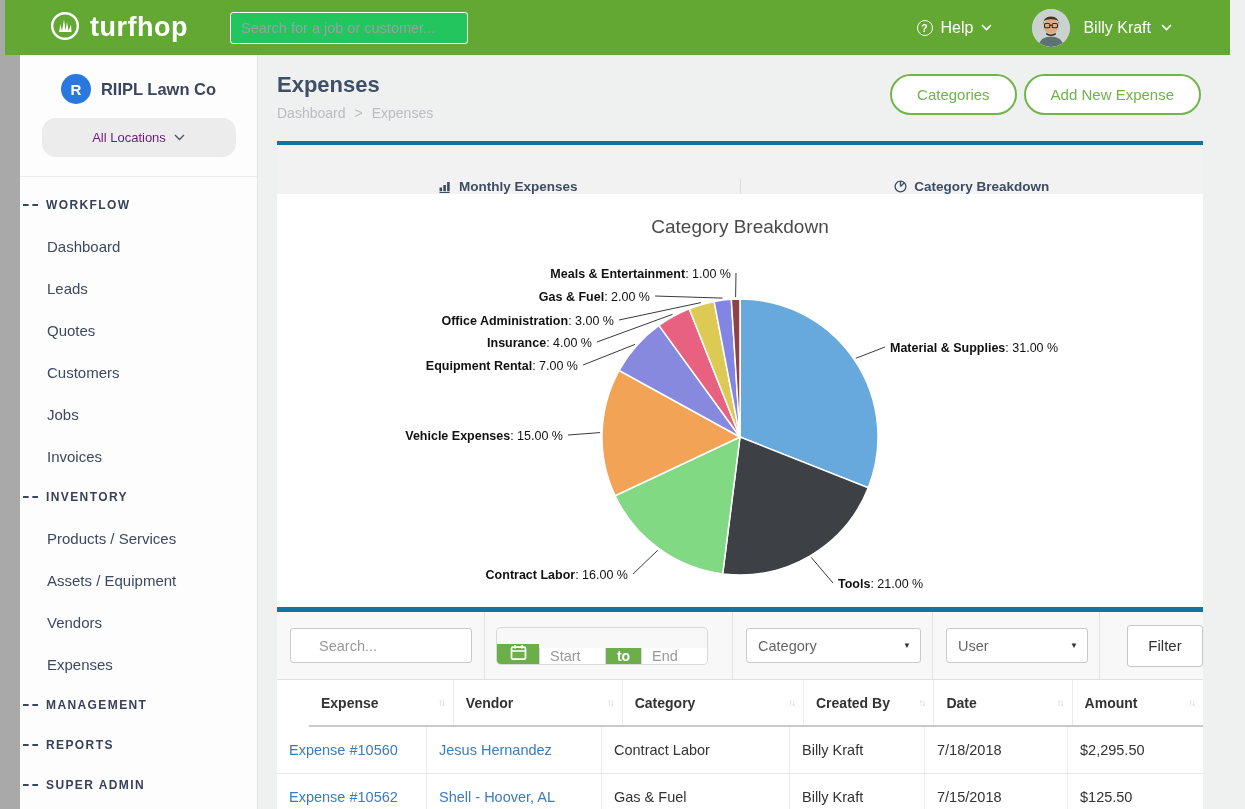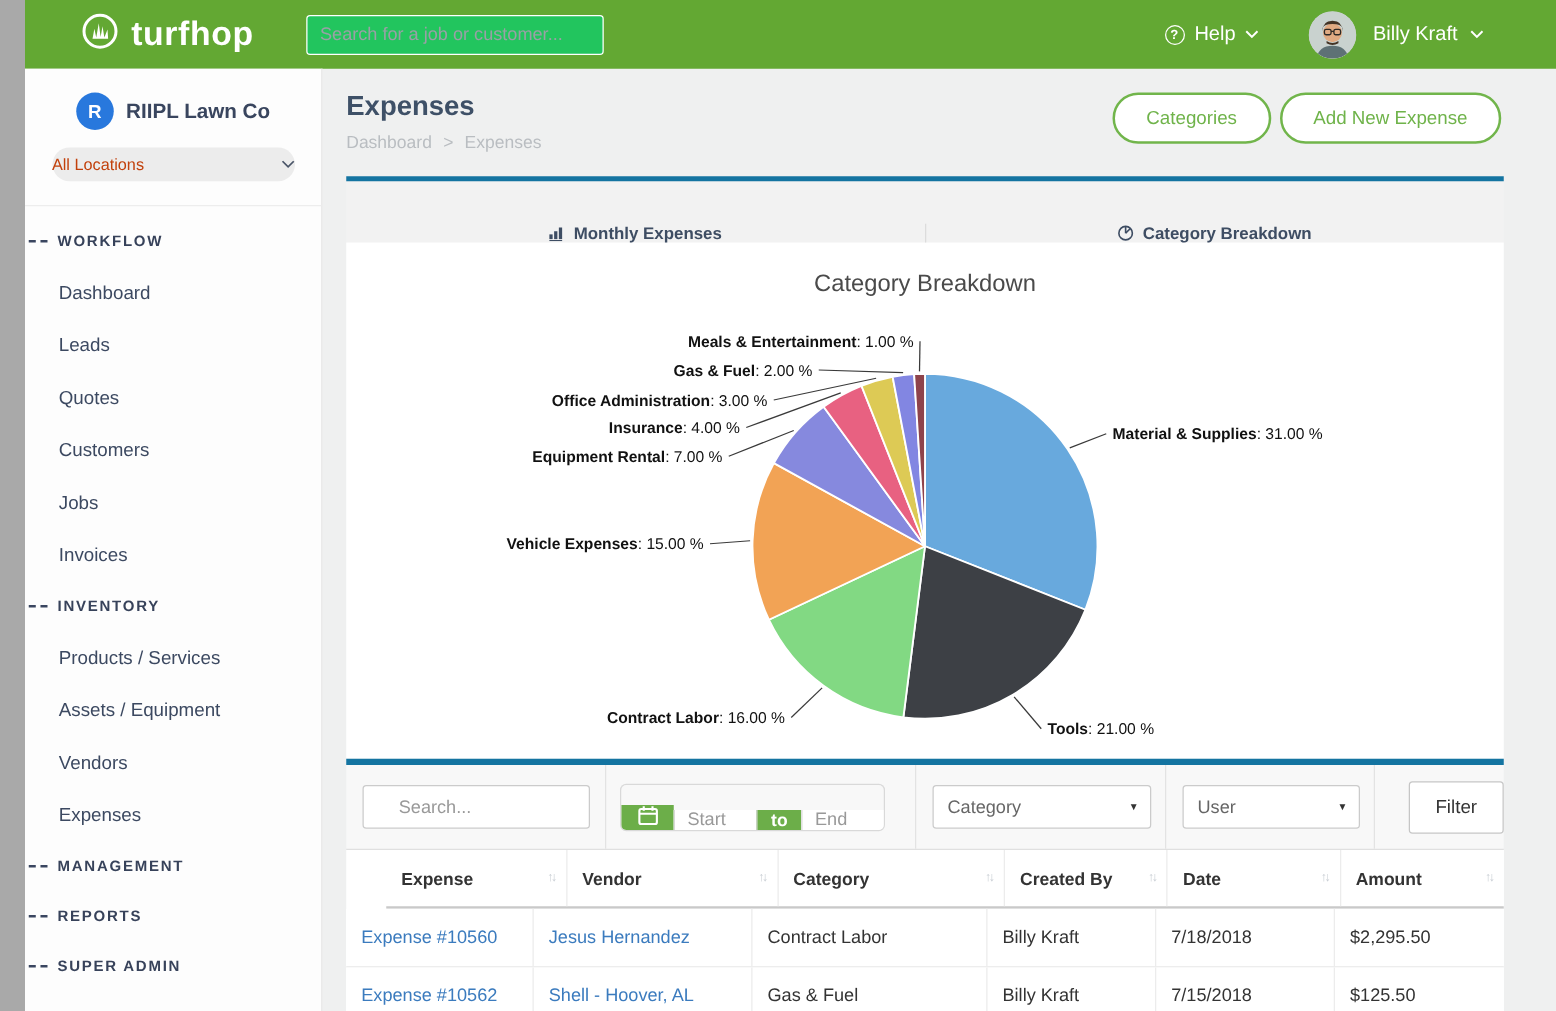--- a/index.html
+++ b/index.html
@@ -3,21 +3,21 @@
 <meta charset="utf-8">
 <style>
   * { margin:0; padding:0; box-sizing:border-box; }
   html,body { font-family:"Liberation Sans", sans-serif; }
   #app { position:relative; width:1245px; height:809px; background:#eff0f0; overflow:hidden; }
 
   
   .left-strip { position:absolute; left:0; top:0; width:20px; height:809px; background:#a9a9a9; }
 
   
-  .topbar { position:absolute; left:20px; top:0; width:1225px; height:55px; background:#63a833;
+  .topbar { position:absolute; left:5px; top:0; width:1225px; height:55px; background:#63a833;
             display:flex; align-items:center; }
   .brand { display:flex; align-items:center; gap:10px; margin-left:45px; cursor:pointer; }
   .brand-name { color:#fff; font-size:27px; font-weight:bold; letter-spacing:0.5px; }
   .top-search { margin-left:42px; width:238px; height:32px; border:1px solid #ffffff; border-radius:3px;
                 padding:0 10px; font-size:14.5px; color:#444; outline:none; background:#22c55e; }
   .top-search::placeholder { color:#9aa0a6; }
   .topbar-right { margin-left:auto; display:flex; align-items:center; padding-right:58px; color:#fff; }
   .help-group { display:flex; align-items:center; gap:8px; cursor:pointer; }
   .help-circle { width:16px; height:16px; border:1.4px solid #fff; border-radius:50%; font-size:10.5px;
                  display:flex; align-items:center; justify-content:center; font-weight:bold; }
@@ -27,22 +27,22 @@
   .avatar { width:38px; height:38px; border-radius:50%; overflow:hidden; margin-left:40px; cursor:pointer; background:#c9d2cf; }
   .user-name { font-size:16px; margin-left:13px; margin-right:10px; cursor:pointer; }
 
   
   .sidebar { position:absolute; left:20px; top:55px; width:238px; height:754px; background:#fdfdfd;
              border-right:1px solid #e3e3e3; }
   .company-row { display:flex; align-items:center; justify-content:center; gap:10px; margin-top:19px; }
   .company-badge { width:30px; height:30px; border-radius:50%; background:#2878dd; color:#fff; font-size:15px;
                    font-weight:bold; display:flex; align-items:center; justify-content:center; }
   .company-name { color:#39455e; font-size:16.5px; font-weight:bold; }
-  .location-pill { margin:14px auto 0; width:194px; height:27px; background:#ececec; border-radius:14px;
-                   display:flex; align-items:center; justify-content:space-between; gap:8px; color:#c2410c;
+  .location-pill { margin:14px auto 0; width:194px; height:39px; background:#ececec; border-radius:14px;
+                   display:flex; align-items:center; justify-content:center; gap:8px; color:#701a75;
                    font-size:13px; cursor:pointer; }
   .location-pill .chev svg polyline { stroke:#4a5568; }
   .sidebar-divider { height:1px; background:#ededed; margin-top:19px; }
   .nav { margin-top:8px; }
   .nav-section { display:flex; align-items:center; height:40px; color:#37425a; font-size:12px; font-weight:bold;
                  letter-spacing:1.4px; cursor:pointer; }
   .dash-icon { width:15px; border-top:2px dashed #3a4660; margin-left:3px; margin-right:8px; }
   .nav-item { display:flex; align-items:center; height:42px; padding-left:27px; color:#3c4961; font-size:15px;
               cursor:pointer; }
 

